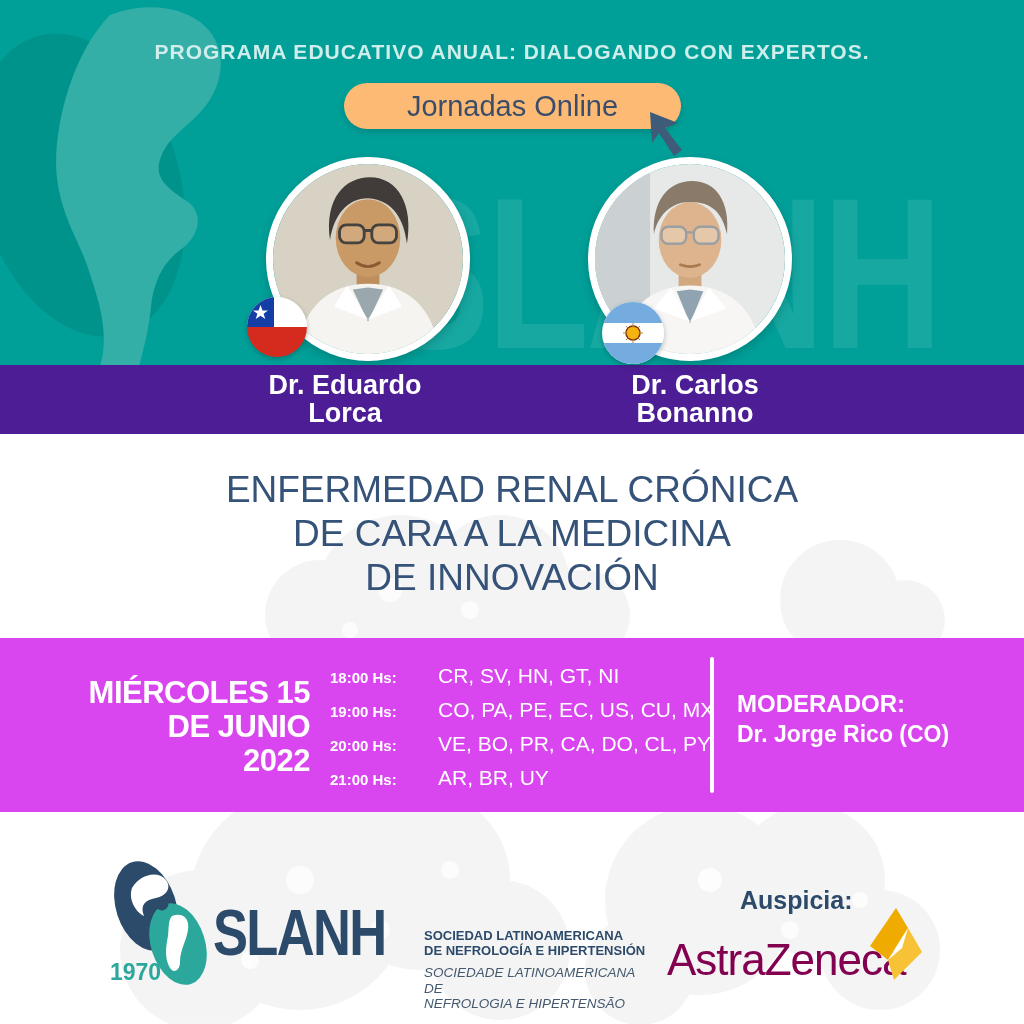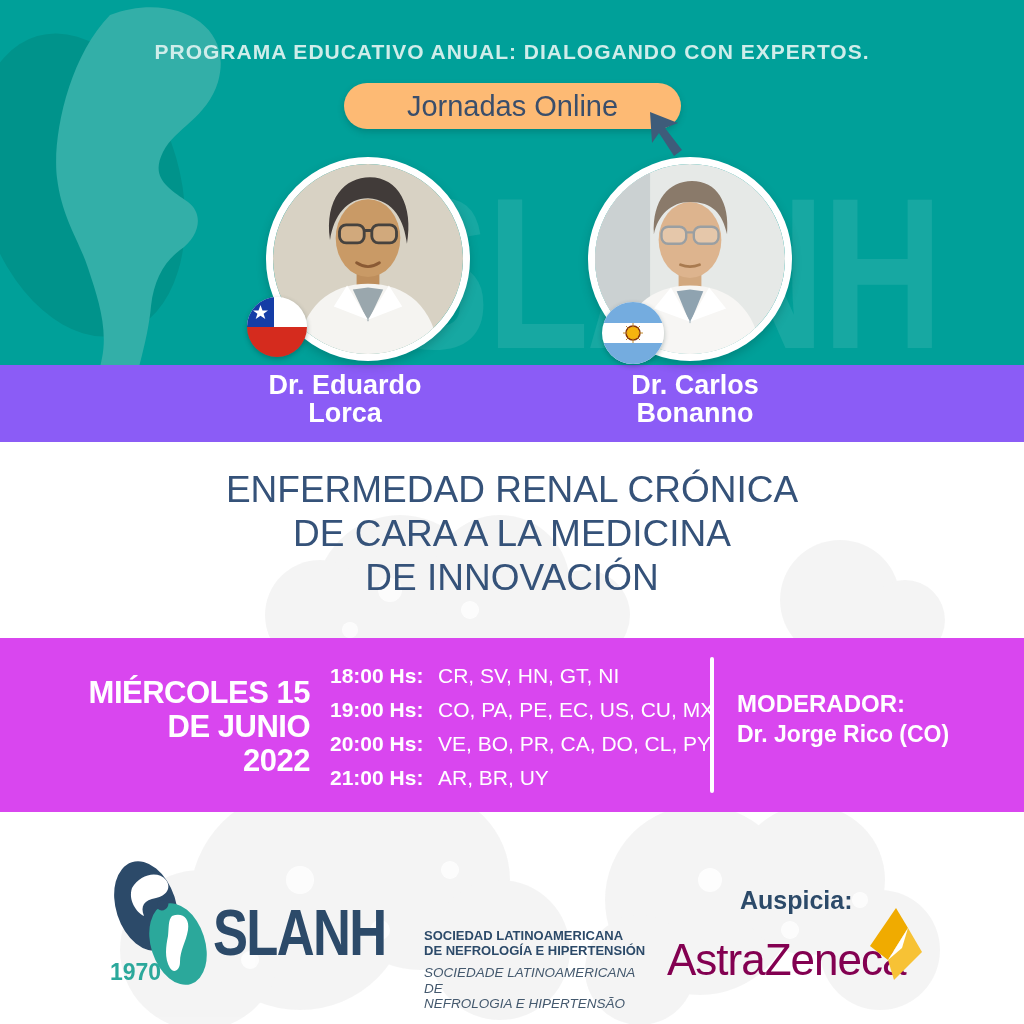--- a/index.html
+++ b/index.html
@@ -25,21 +25,21 @@
     color:#CFEDEA;font-size:21px;font-weight:bold;letter-spacing:1px;
   }
   .jornadas-button{
     position:absolute;left:344px;top:83px;width:337px;height:46px;z-index:3;
     background:#fdba74;border-radius:25px;display:flex;align-items:center;justify-content:center;
     box-shadow:0 3px 6px rgba(0,60,55,0.25);
   }
   .jornadas-button span{color:#3A4E6B;font-size:29px;}
   .cursor-icon{position:absolute;left:648px;top:110px;z-index:4;}
   
-  .name-band{top:365px;height:77px;background:#8b5cf6;z-index:2;}
+  .name-band{top:365px;height:69px;background:#4c1d95;z-index:2;}
   .speaker-name{
     position:absolute;top:6px;width:300px;text-align:center;
     color:#ffffff;font-weight:bold;font-size:27px;line-height:28px;
   }
   .speaker-name.left{left:195px;}
   .speaker-name.right{left:545px;}
   
   .photo{
     position:absolute;top:157px;width:204px;height:204px;border-radius:50%;
     border:7px solid #ffffff;box-sizing:border-box;overflow:hidden;z-index:4;
@@ -58,21 +58,21 @@
     color:#355279;font-weight:normal;font-size:37px;line-height:44px;letter-spacing:0;
   }
   
   .schedule-band{top:638px;height:174px;background:#d946ef;z-index:2;}
   .date-block{
     position:absolute;left:40px;top:38px;width:270px;text-align:right;
     color:#ffffff;font-weight:bold;font-size:31px;line-height:34px;letter-spacing:-0.5px;
   }
   .times-block{position:absolute;left:330px;top:26px;color:#ffffff;}
   .time-row{height:34px;font-size:21px;white-space:nowrap;}
-  .time-row .t{display:inline-block;width:108px;font-weight:bold;font-size:21px;}
+  .time-row .t{display:inline-block;width:108px;font-weight:bold;font-size:15px;}
   .schedule-divider{
     position:absolute;left:710px;top:19px;width:4px;height:136px;
     background:#ffffff;border-radius:2px;
   }
   .moderator-block{position:absolute;left:737px;top:50px;color:#ffffff;
     font-size:23px;line-height:31px;}
   .moderator-block .lbl{font-weight:bold;font-size:24px;}
   .moderator-block .nm{font-weight:bold;}
   
   .footer{top:812px;height:212px;z-index:2;}

